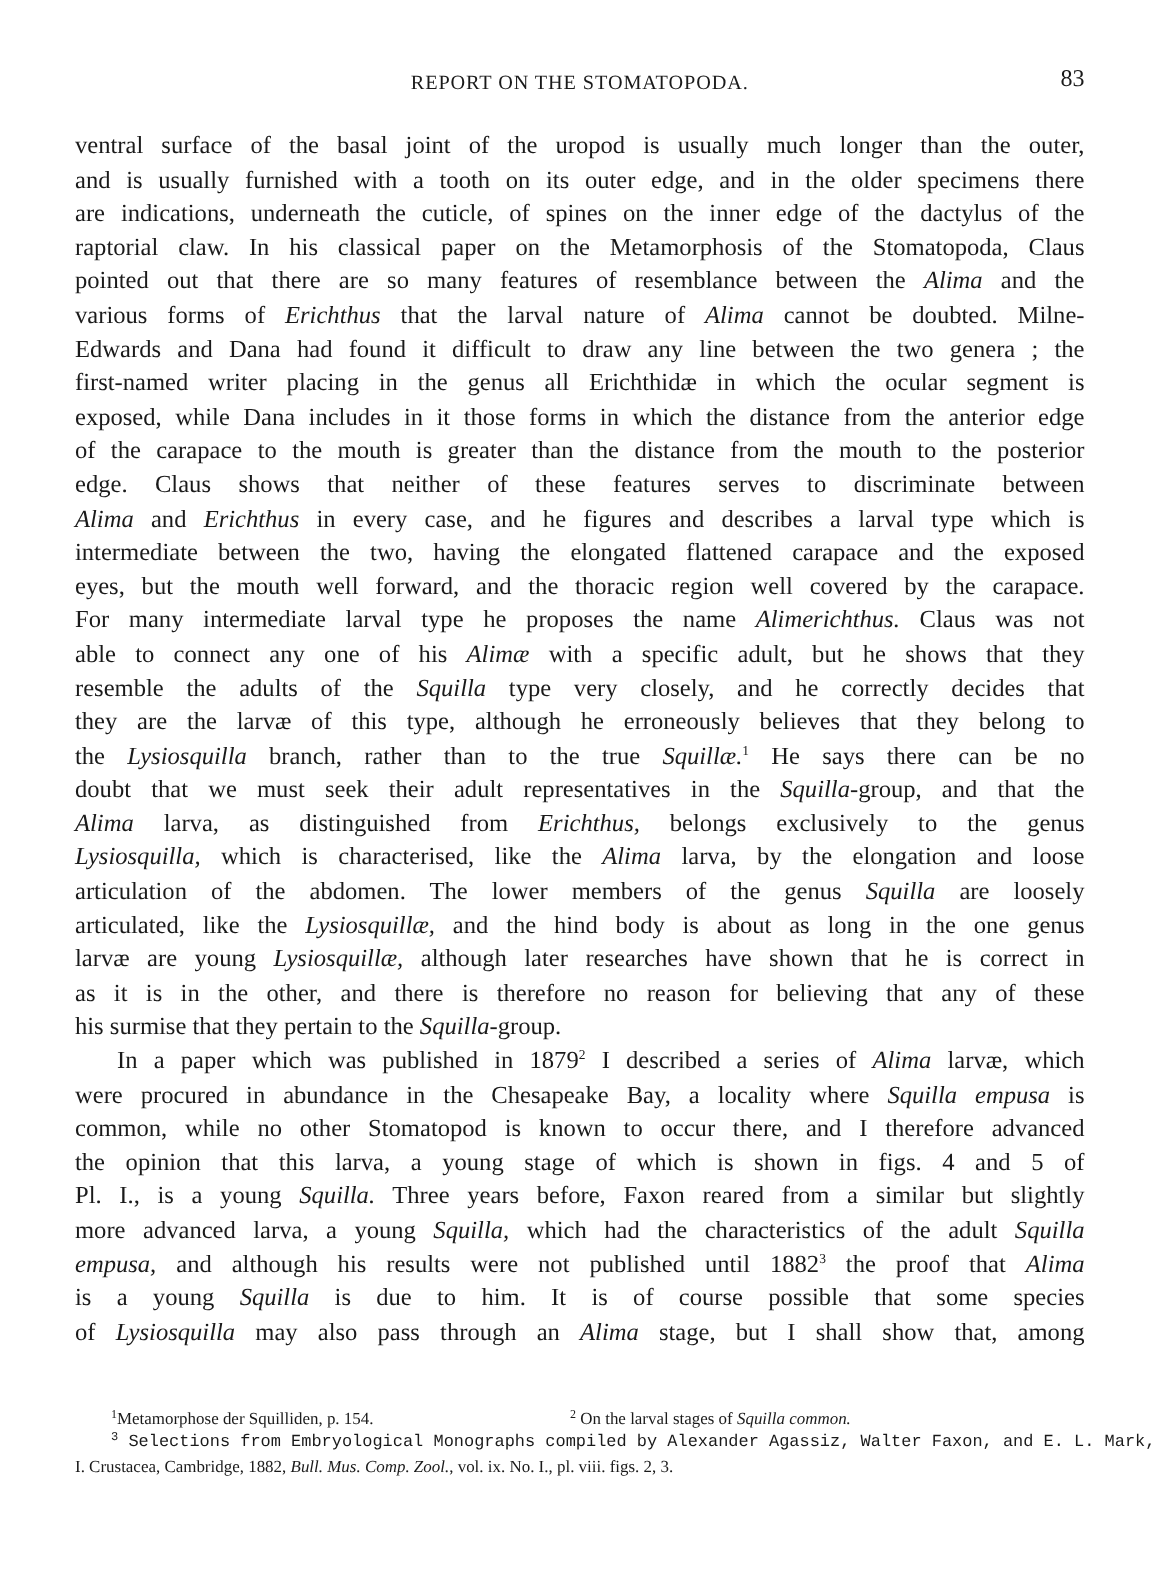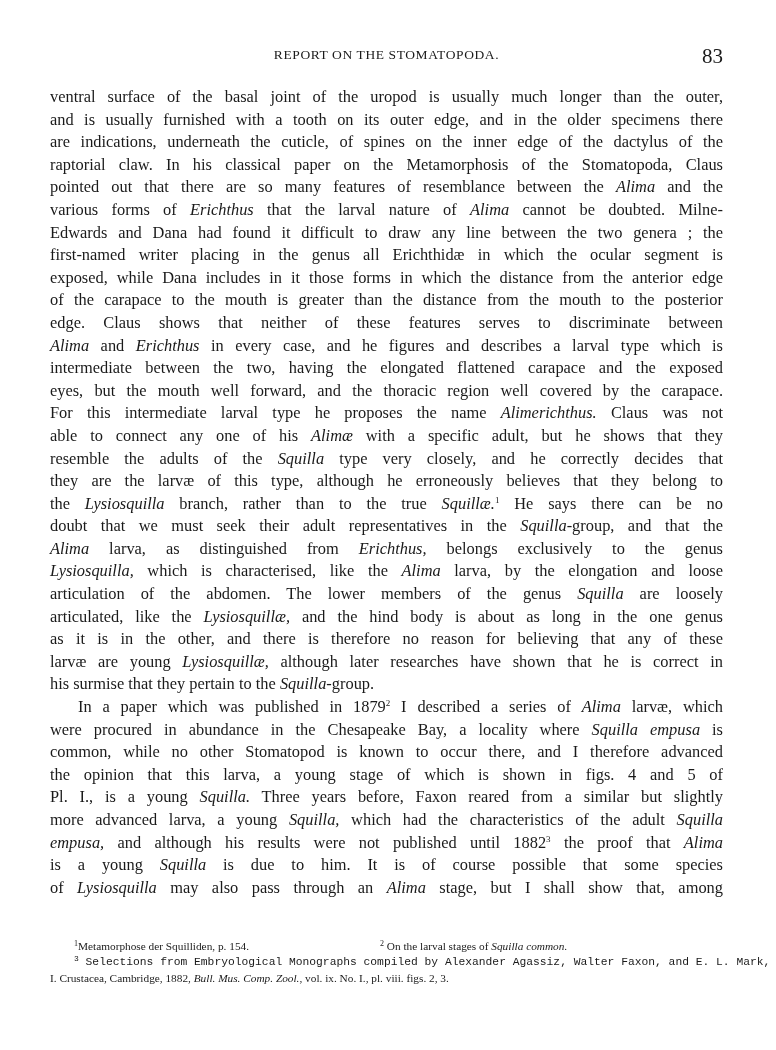--- a/index.html
+++ b/index.html
@@ -1,19 +1,19 @@
 <!DOCTYPE html>
 <html><head>
 <meta charset="utf-8">
 <style>
   html, body { margin: 0; padding: 0; background: #ffffff; }
   body { width: 776px; height: 1050px; position: relative; overflow: hidden; color: #1a1a1a; font-family: "Liberation Serif", "DejaVu Serif", serif; }
   .header { position: absolute; top: 44px; left: 50px; width: 673px; height: 24px; }
   .header .title { position: absolute; left: 0; right: 0; text-align: center; font-size: 13.5px; letter-spacing: 0.6px; top: 3px; }
-  .header .pageno { position: absolute; right: 0; top: 0; font-size: 21px; }
+  .header .pageno { position: absolute; right: 0; top: 0; font-size: 16px; }
   .body { position: absolute; top: 86px; left: 50px; width: 673px; }
   .line { height: 22.6px; line-height: 22.6px; font-size: 16.4px; white-space: nowrap; text-align: justify; text-align-last: justify; display: block; }
   .line.last { text-align-last: left; }
   .line.indent { padding-left: 28px; }
   i { }
   sup { font-size: 9px; vertical-align: 6px; line-height: 0; }
   .footnotes { position: absolute; top: 938px; left: 50px; width: 673px; font-size: 11.3px; }
   .fn-line { height: 16px; line-height: 16px; white-space: nowrap; }
   .fn-row1 { position: relative; padding-left: 24px; }
   .fn-row1 .fn2 { position: absolute; left: 330px; top: 0; }
@@ -37,32 +37,32 @@
     <div class="line"><span>pointed out that there are so many features of resemblance between the </span><i>Alima</i><span> and the</span></div>
     <div class="line"><span>various forms of </span><i>Erichthus</i><span> that the larval nature of </span><i>Alima</i><span> cannot be doubted.   Milne-</span></div>
     <div class="line"><span>Edwards and Dana had found it difficult to draw any line between the two genera ; the</span></div>
     <div class="line"><span>first-named writer placing in the genus all Erichthidæ in which the ocular segment is</span></div>
     <div class="line"><span>exposed, while Dana includes in it those forms in which the distance from the anterior edge</span></div>
     <div class="line"><span>of the carapace to the mouth is greater than the distance from the mouth to the posterior</span></div>
     <div class="line"><span>edge.   Claus shows that neither of these features serves to discriminate between</span></div>
     <div class="line"><i>Alima</i><span> and </span><i>Erichthus</i><span> in every case, and he figures and describes a larval type which is</span></div>
     <div class="line"><span>intermediate between the two, having the elongated flattened carapace and the exposed</span></div>
     <div class="line"><span>eyes, but the mouth well forward, and the thoracic region well covered by the carapace.</span></div>
-    <div class="line"><span>For this intermediate larval type he proposes the name </span><i>Alimerichthus.</i><span>   Claus was not</span></div>
+    <div class="line"><span>For many intermediate larval type he proposes the name </span><i>Alimerichthus.</i><span>   Claus was not</span></div>
     <div class="line"><span>able to connect any one of his </span><i>Alimæ</i><span> with a specific adult, but he shows that they</span></div>
     <div class="line"><span>resemble the adults of the </span><i>Squilla</i><span> type very closely, and he correctly decides that</span></div>
     <div class="line"><span>they are the larvæ of this type, although he erroneously believes that they belong to</span></div>
     <div class="line"><span>the </span><i>Lysiosquilla</i><span> branch, rather than to the true </span><i>Squillæ.</i><sup>1</sup><span>   He says there can be no</span></div>
     <div class="line"><span>doubt that we must seek their adult representatives in the </span><i>Squilla</i><span>-group, and that the</span></div>
     <div class="line"><i>Alima</i><span> larva, as distinguished from </span><i>Erichthus,</i><span> belongs exclusively to the genus</span></div>
     <div class="line"><i>Lysiosquilla,</i><span> which is characterised, like the </span><i>Alima</i><span> larva, by the elongation and loose</span></div>
     <div class="line"><span>articulation of the abdomen.   The lower members of the genus </span><i>Squilla</i><span> are loosely</span></div>
     <div class="line"><span>articulated, like the </span><i>Lysiosquillæ,</i><span> and the hind body is about as long in the one genus</span></div>
+    <div class="line"><span>larvæ are young </span><i>Lysiosquillæ,</i><span> although later researches have shown that he is correct in</span></div>
     <div class="line"><span>as it is in the other, and there is therefore no reason for believing that any of these</span></div>
-    <div class="line"><span>larvæ are young </span><i>Lysiosquillæ,</i><span> although later researches have shown that he is correct in</span></div>
     <div class="line last"><span>his surmise that they pertain to the </span><i>Squilla</i><span>-group.</span></div>
     <div class="line indent"><span>In a paper which was published in 1879</span><sup>2</sup><span> I described a series of </span><i>Alima</i><span> larvæ, which</span></div>
     <div class="line"><span>were procured in abundance in the Chesapeake Bay, a locality where </span><i>Squilla empusa</i><span> is</span></div>
     <div class="line"><span>common, while no other Stomatopod is known to occur there, and I therefore advanced</span></div>
     <div class="line"><span>the opinion that this larva, a young stage of which is shown in figs. 4 and 5 of</span></div>
     <div class="line"><span>Pl. I., is a young </span><i>Squilla.</i><span>   Three years before, Faxon reared from a similar but slightly</span></div>
     <div class="line"><span>more advanced larva, a young </span><i>Squilla,</i><span> which had the characteristics of the adult </span><i>Squilla</i></div>
     <div class="line"><i>empusa,</i><span> and although his results were not published until 1882</span><sup>3</sup><span> the proof that </span><i>Alima</i></div>
     <div class="line"><span>is a young </span><i>Squilla</i><span> is due to him.   It is of course possible that some species</span></div>
     <div class="line"><span>of </span><i>Lysiosquilla</i><span> may also pass through an </span><i>Alima</i><span> stage, but I shall show that, among</span></div>

